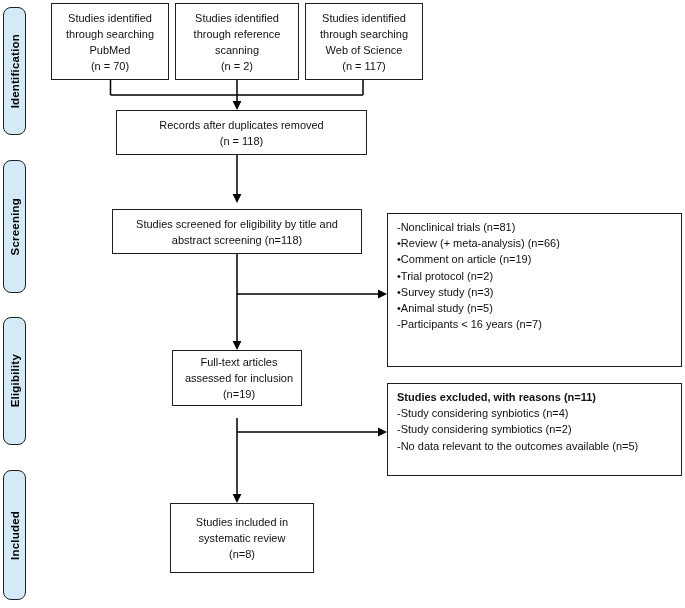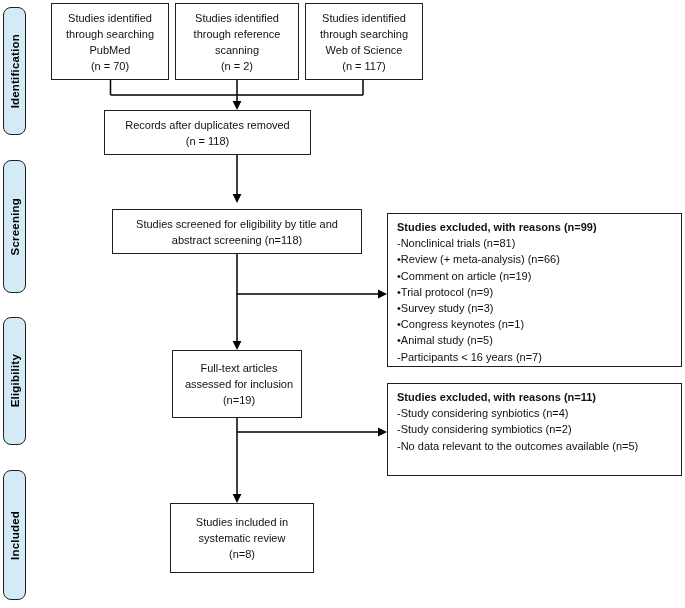--- a/index.html
+++ b/index.html
@@ -57,23 +57,23 @@
     text-align: center;
     font-size: 11px;
     line-height: 16px;
     color: #111111;
     white-space: pre-line;
     padding: 2px 4px;
   }
   #box-pubmed    { left: 51px;  top: 3px;   width: 118px; height: 77px; }
   #box-reference { left: 175px; top: 3px;   width: 124px; height: 77px; }
   #box-wos       { left: 305px; top: 3px;   width: 118px; height: 77px; }
-  #box-records   { left: 104px; top: 110px; width: 207px; height: 45px; }
+  #box-records   { left: 116px; top: 110px; width: 251px; height: 45px; }
   #box-screened  { left: 112px; top: 209px; width: 250px; height: 45px; }
-  #box-fulltext  { left: 172px; top: 350px; width: 130px; height: 68px; padding-left: 8px; }
+  #box-fulltext  { left: 172px; top: 350px; width: 130px; height: 56px; padding-left: 8px; }
   #box-included  { left: 170px; top: 503px; width: 144px; height: 70px; }
 
   
   .excl {
     position: absolute;
     box-sizing: border-box;
     border: 1.6px solid #1f1f1f;
     background: #ffffff;
     font-size: 11px;
     line-height: 16.2px;
@@ -131,27 +131,25 @@
   <div class="fbox" id="box-screened">Studies screened for eligibility by title and
 abstract screening (n=118)</div>
   <div class="fbox" id="box-fulltext">Full-text articles
 assessed for inclusion
 (n=19)</div>
   <div class="fbox" id="box-included">Studies included in
 systematic review
 (n=8)</div>
 
   <div class="excl" id="box-excl1">
-    <div class="t">Studies excluded, with reasons (n=99)</div>
     <div>-Nonclinical trials (n=81)</div>
     <div>•Review (+ meta-analysis) (n=66)</div>
     <div>•Comment on article (n=19)</div>
-    <div>•Trial protocol (n=9)</div>
+    <div>•Trial protocol (n=2)</div>
     <div>•Survey study (n=3)</div>
-    <div>•Congress keynotes (n=1)</div>
     <div>•Animal study (n=5)</div>
     <div>-Participants &lt; 16 years (n=7)</div>
   </div>
 
   <div class="excl" id="box-excl2">
     <div class="t">Studies excluded, with reasons (n=11)</div>
     <div>-Study considering synbiotics (n=4)</div>
     <div>-Study considering symbiotics (n=2)</div>
     <div>-No data relevant to the outcomes available (n=5)</div>
   </div>

